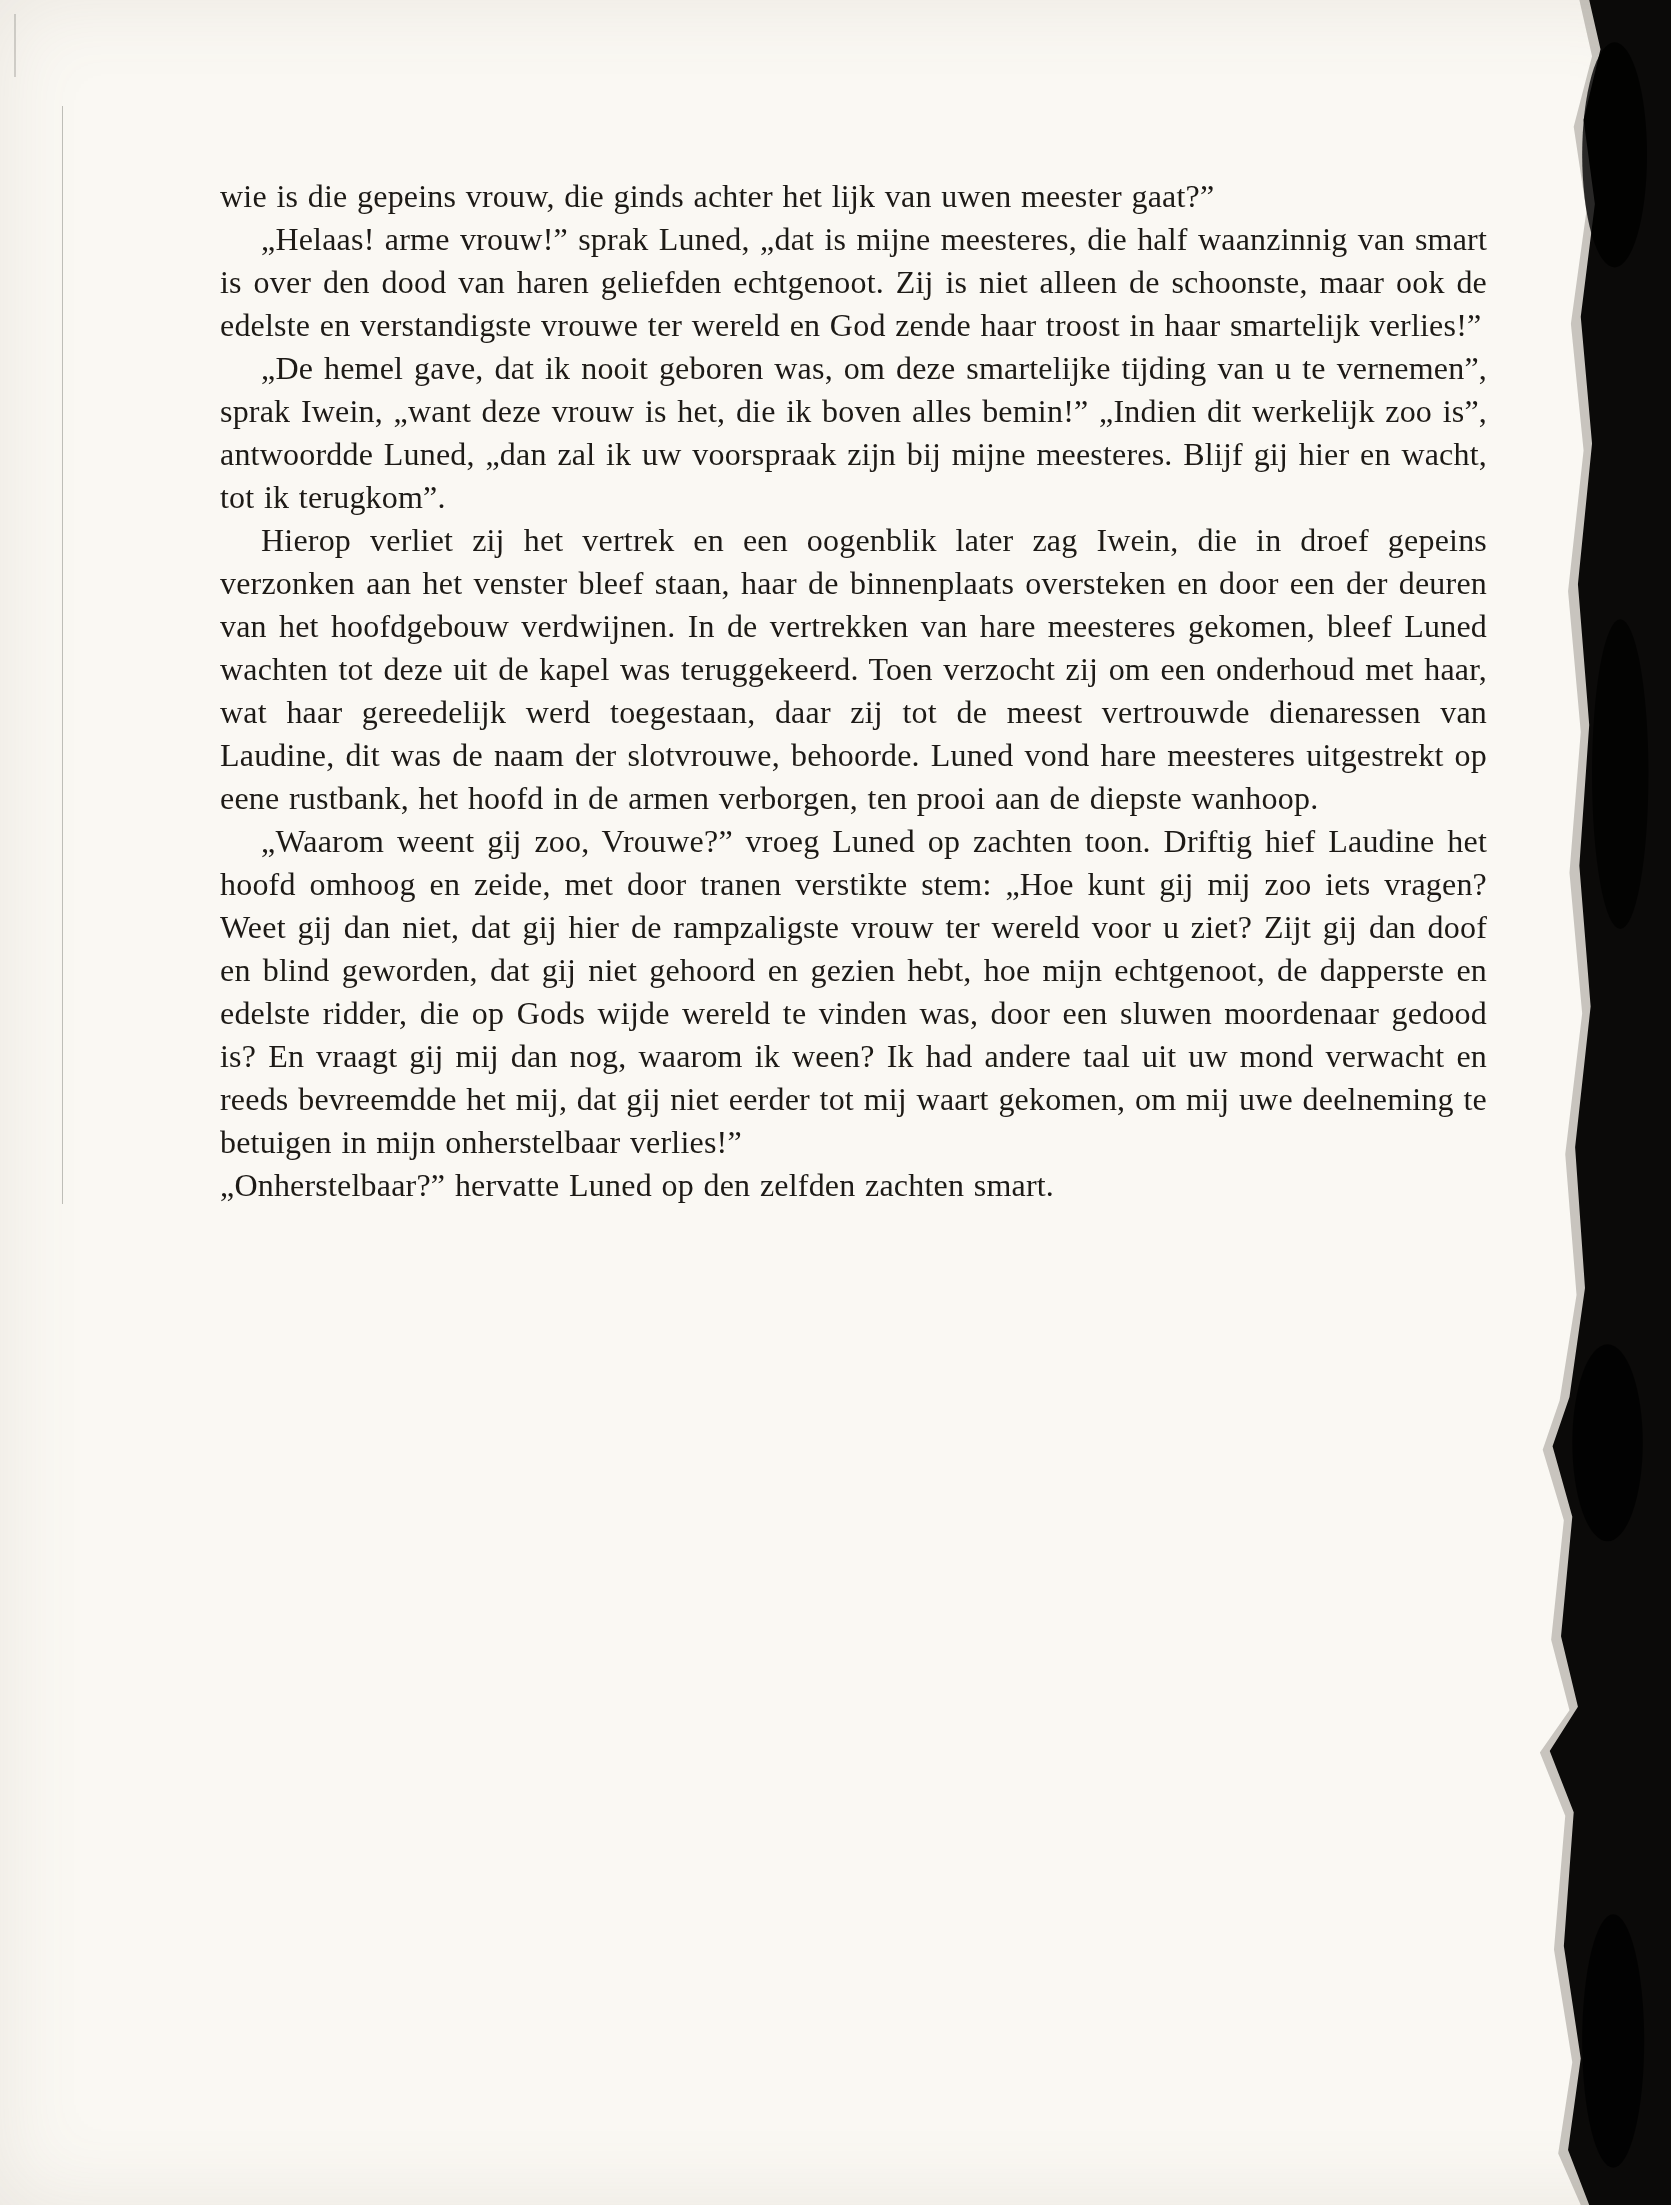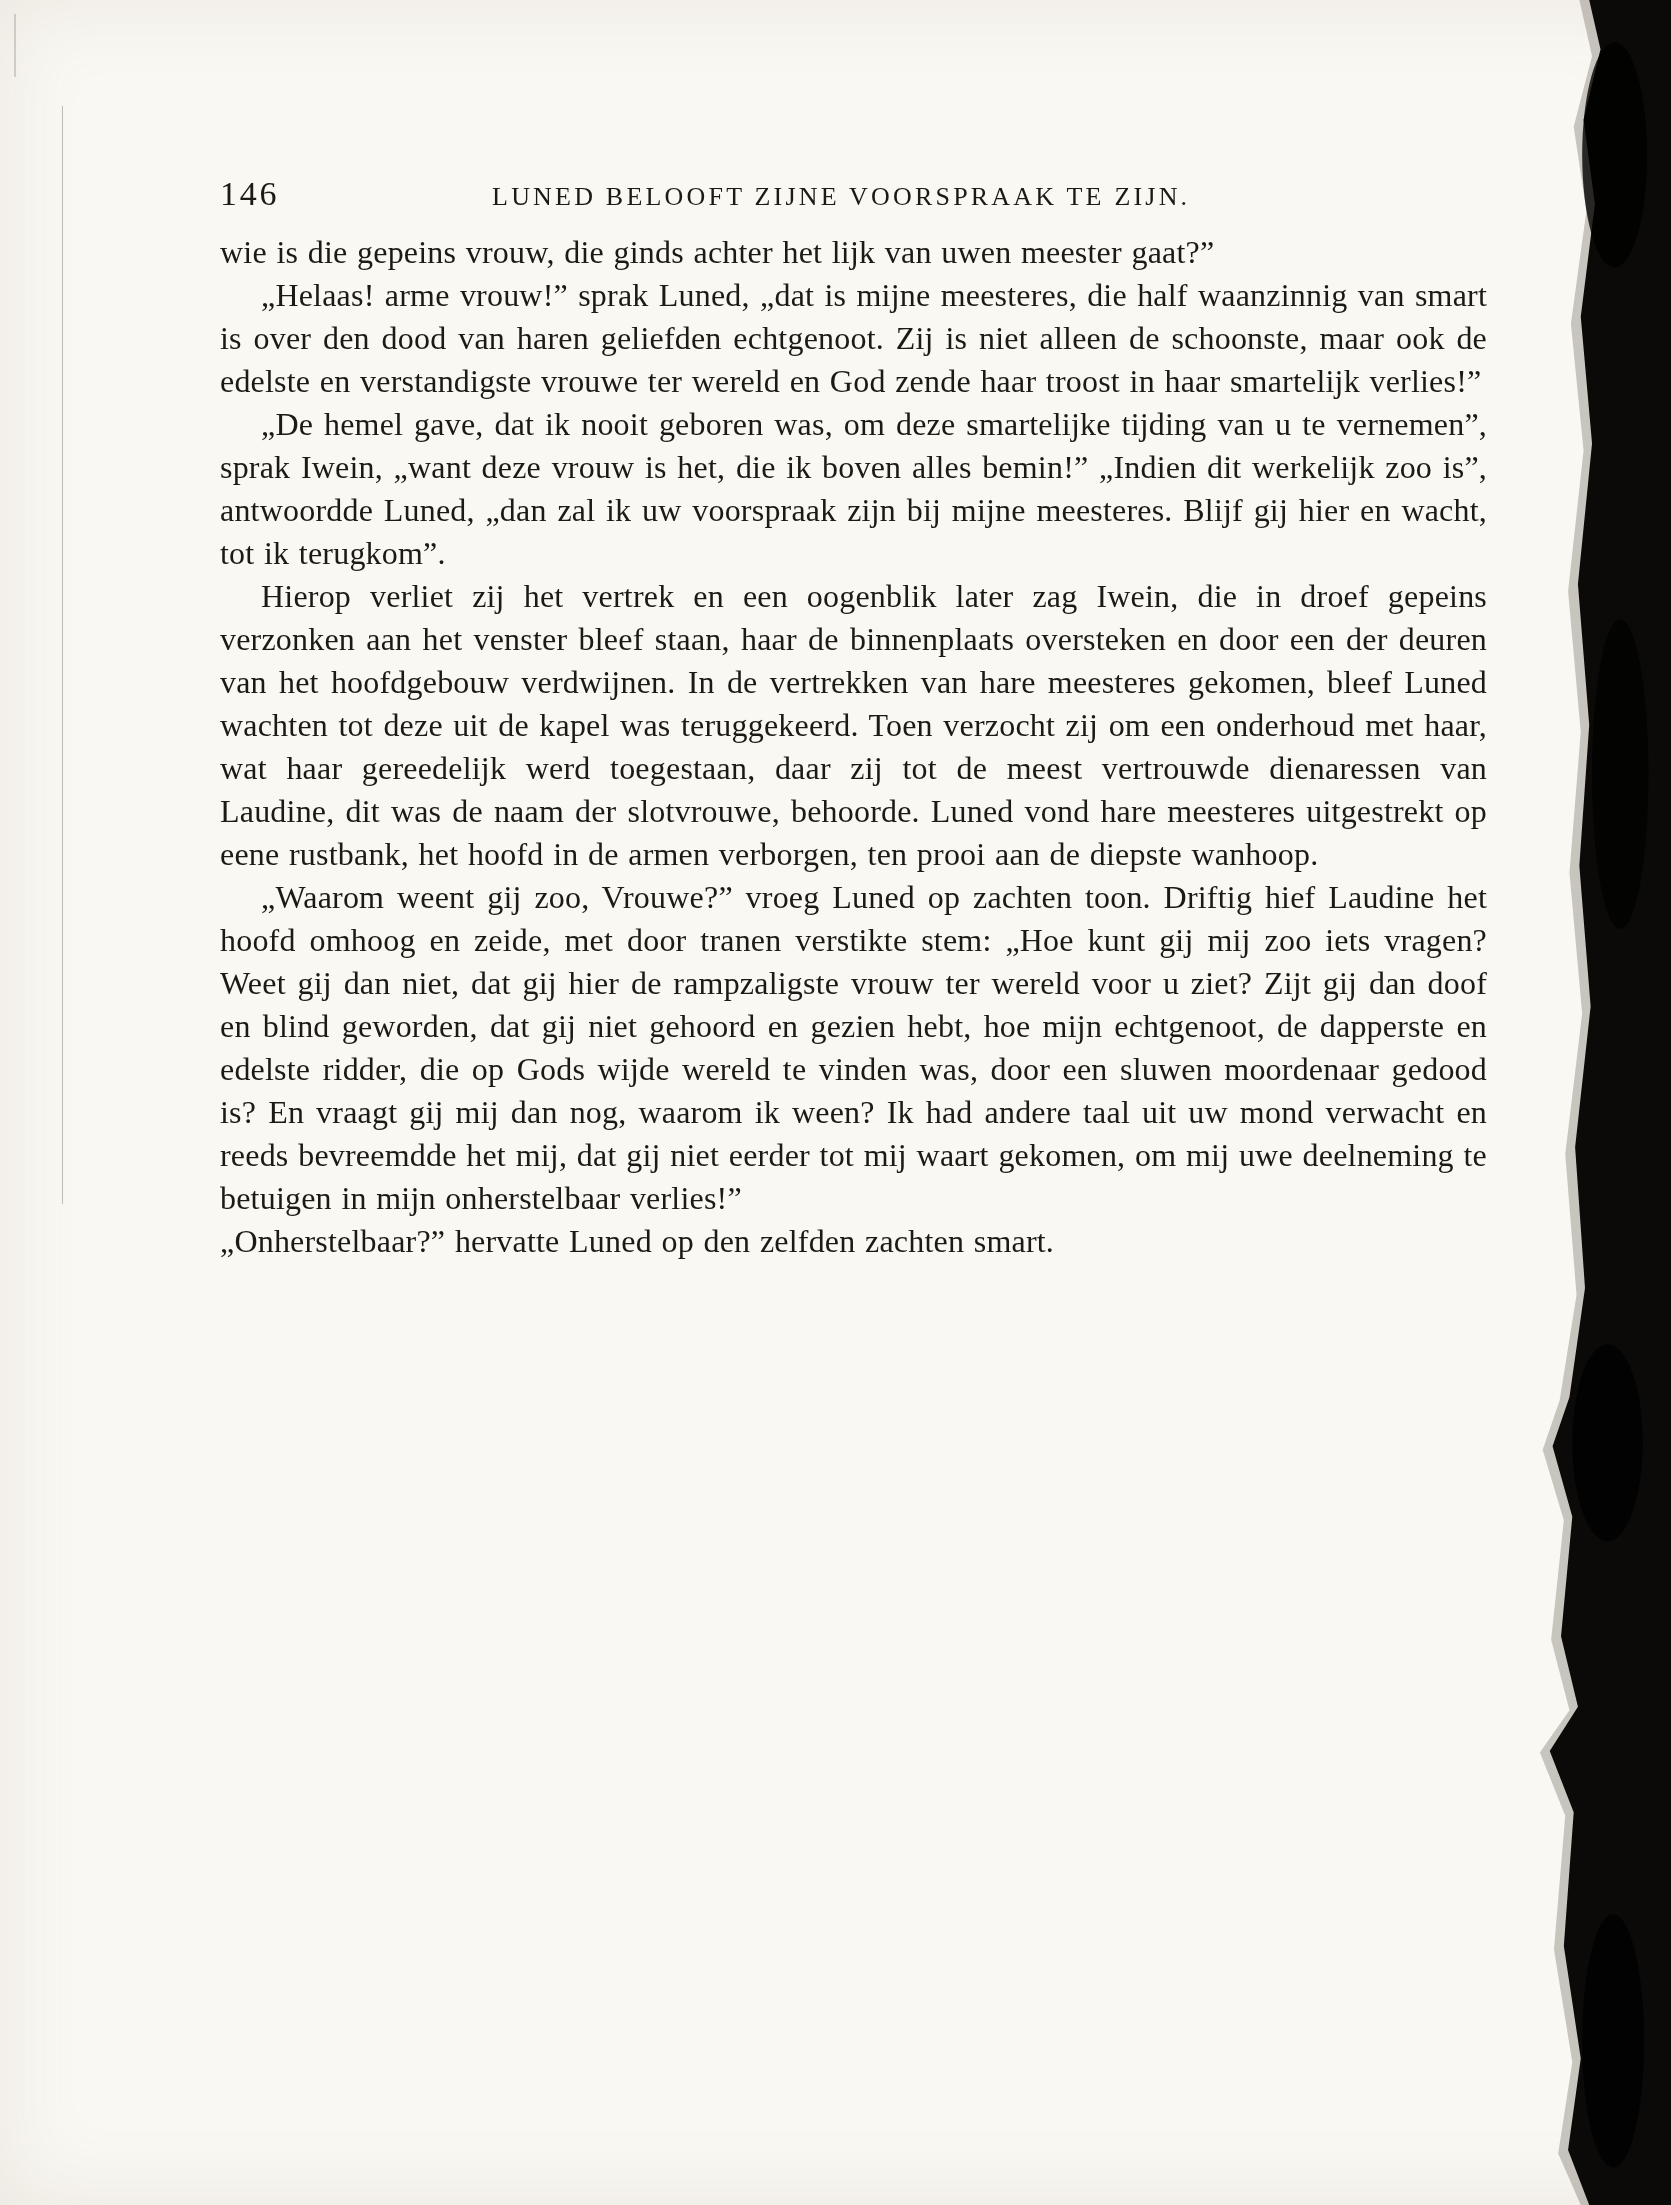--- a/index.html
+++ b/index.html
@@ -80,24 +80,20 @@
 </style>
 </head>
 <body>
 
 <div class="page">
 
   <div class="left-scan-tick"></div>
   <div class="left-scan-line"></div>
 
   <div class="content">
-    <div class="running-head">
-      <span class="page-number">146</span>
-      <span class="running-title">LUNED BELOOFT ZIJNE VOORSPRAAK TE ZIJN.</span>
-    </div>
 
     <div class="body-text">
       <p>wie is die gepeins vrouw, die ginds achter het lijk van uwen meester gaat?”</p>
       <p class="indent">„Helaas! arme vrouw!” sprak Luned, „dat is mijne meesteres, die half waanzinnig van smart is over den dood van haren geliefden echtgenoot. Zij is niet alleen de schoonste, maar ook de edelste en verstandigste vrouwe ter wereld en God zende haar troost in haar smartelijk verlies!”</p>
       <p class="indent">„De hemel gave, dat ik nooit geboren was, om deze smartelijke tijding van u te vernemen”, sprak Iwein, „want deze vrouw is het, die ik boven alles bemin!” „Indien dit werkelijk zoo is”, antwoordde Luned, „dan zal ik uw voorspraak zijn bij mijne meesteres. Blijf gij hier en wacht, tot ik terugkom”.</p>
       <p class="indent">Hierop verliet zij het vertrek en een oogenblik later zag Iwein, die in droef gepeins verzonken aan het venster bleef staan, haar de binnenplaats oversteken en door een der deuren van het hoofdgebouw verdwijnen. In de vertrekken van hare meesteres gekomen, bleef Luned wachten tot deze uit de kapel was teruggekeerd. Toen verzocht zij om een onderhoud met haar, wat haar gereedelijk werd toegestaan, daar zij tot de meest vertrouwde dienaressen van Laudine, dit was de naam der slotvrouwe, behoorde. Luned vond hare meesteres uitgestrekt op eene rustbank, het hoofd in de armen verborgen, ten prooi aan de diepste wanhoop.</p>
       <p class="indent">„Waarom weent gij zoo, Vrouwe?” vroeg Luned op zachten toon. Driftig hief Laudine het hoofd omhoog en zeide, met door tranen verstikte stem: „Hoe kunt gij mij zoo iets vragen? Weet gij dan niet, dat gij hier de rampzaligste vrouw ter wereld voor u ziet? Zijt gij dan doof en blind geworden, dat gij niet gehoord en gezien hebt, hoe mijn echtgenoot, de dapperste en edelste ridder, die op Gods wijde wereld te vinden was, door een sluwen moordenaar gedood is? En vraagt gij mij dan nog, waarom ik ween? Ik had andere taal uit uw mond verwacht en reeds bevreemdde het mij, dat gij niet eerder tot mij waart gekomen, om mij uwe deelneming te betuigen in mijn onherstelbaar verlies!”</p>
       <p>„Onherstelbaar?” hervatte Luned op den zelfden zachten smart.</p>
     </div>
   </div>

